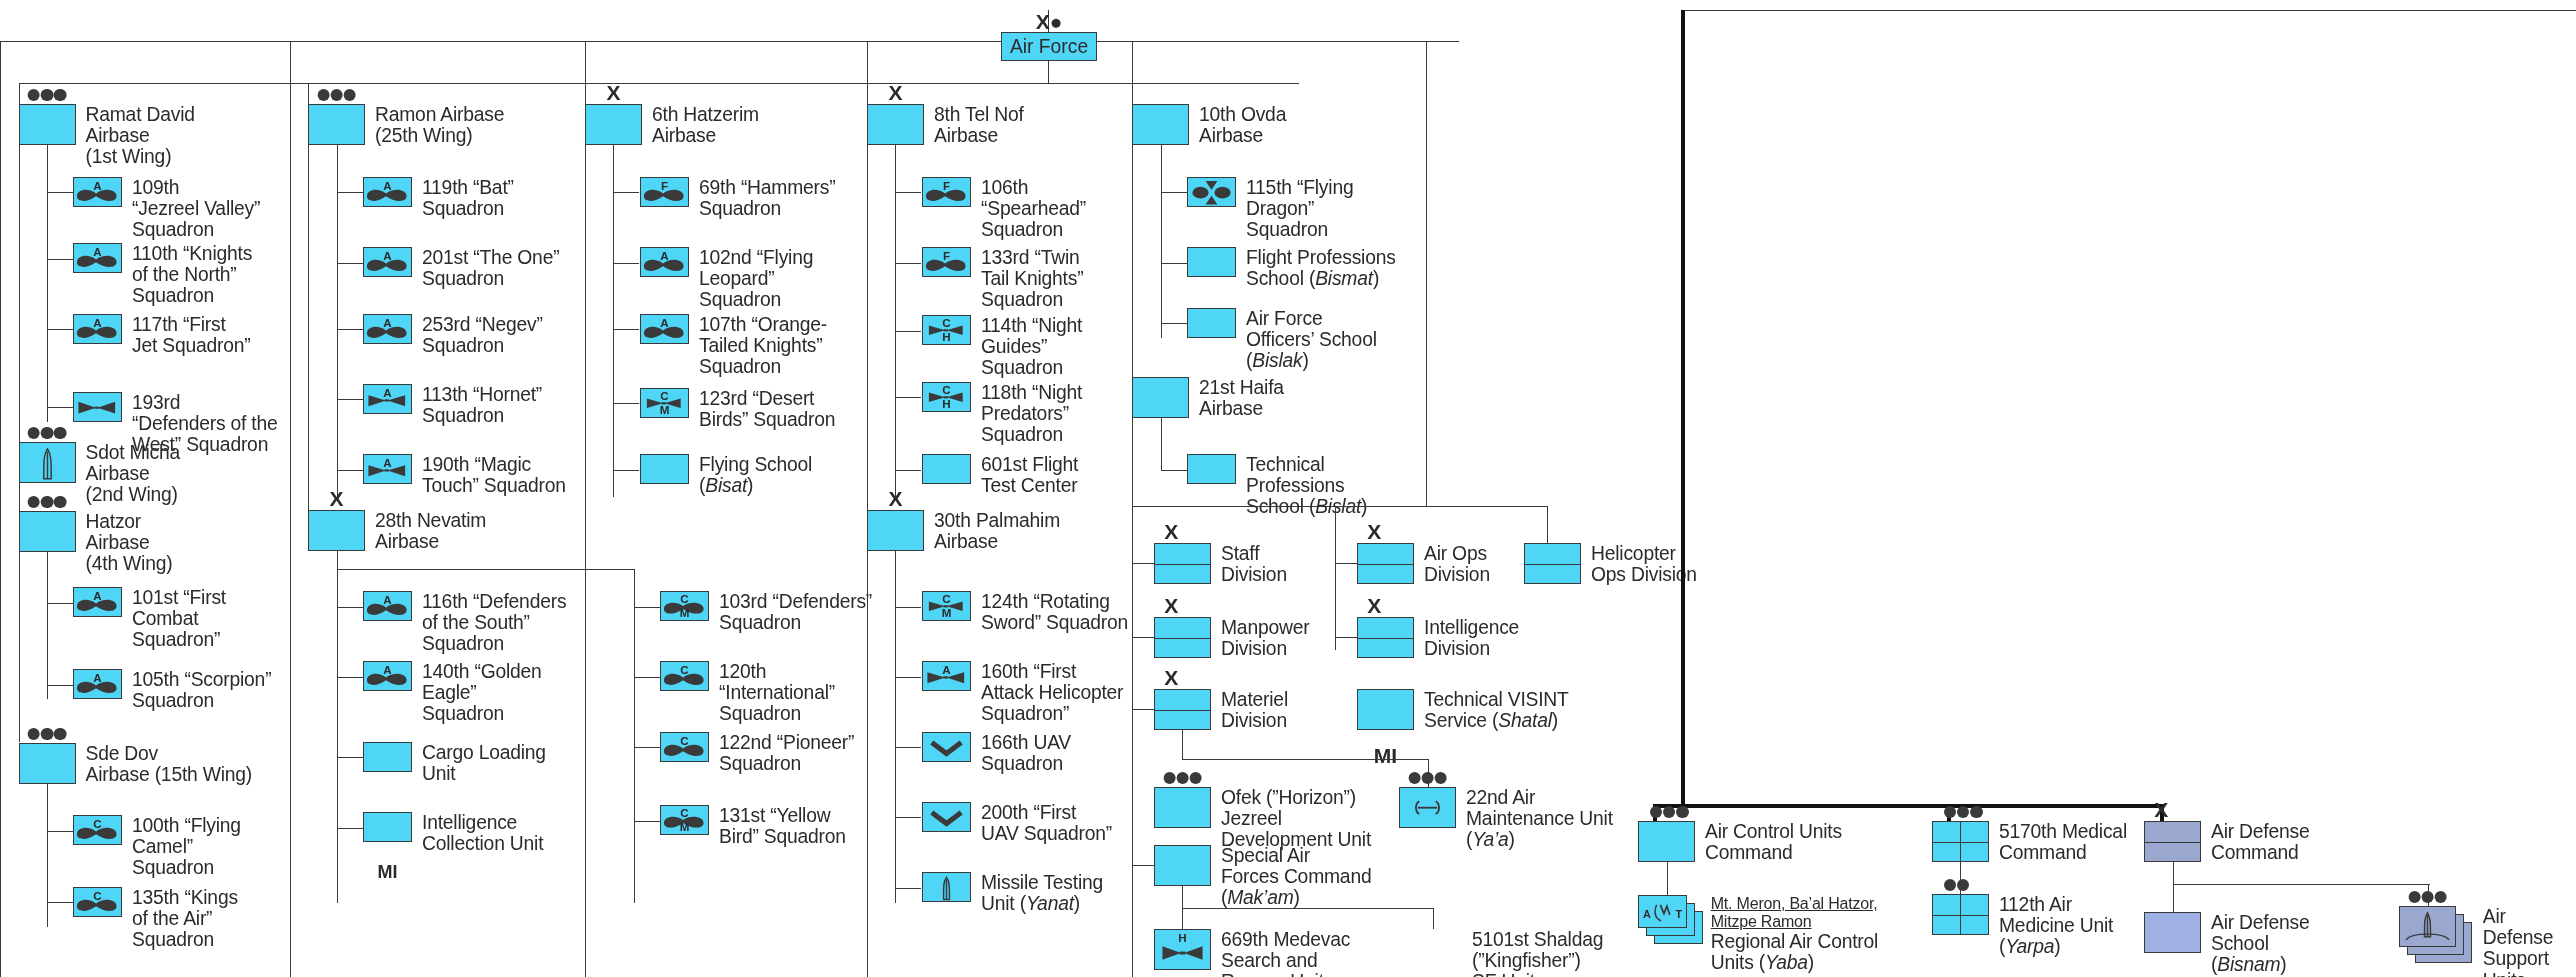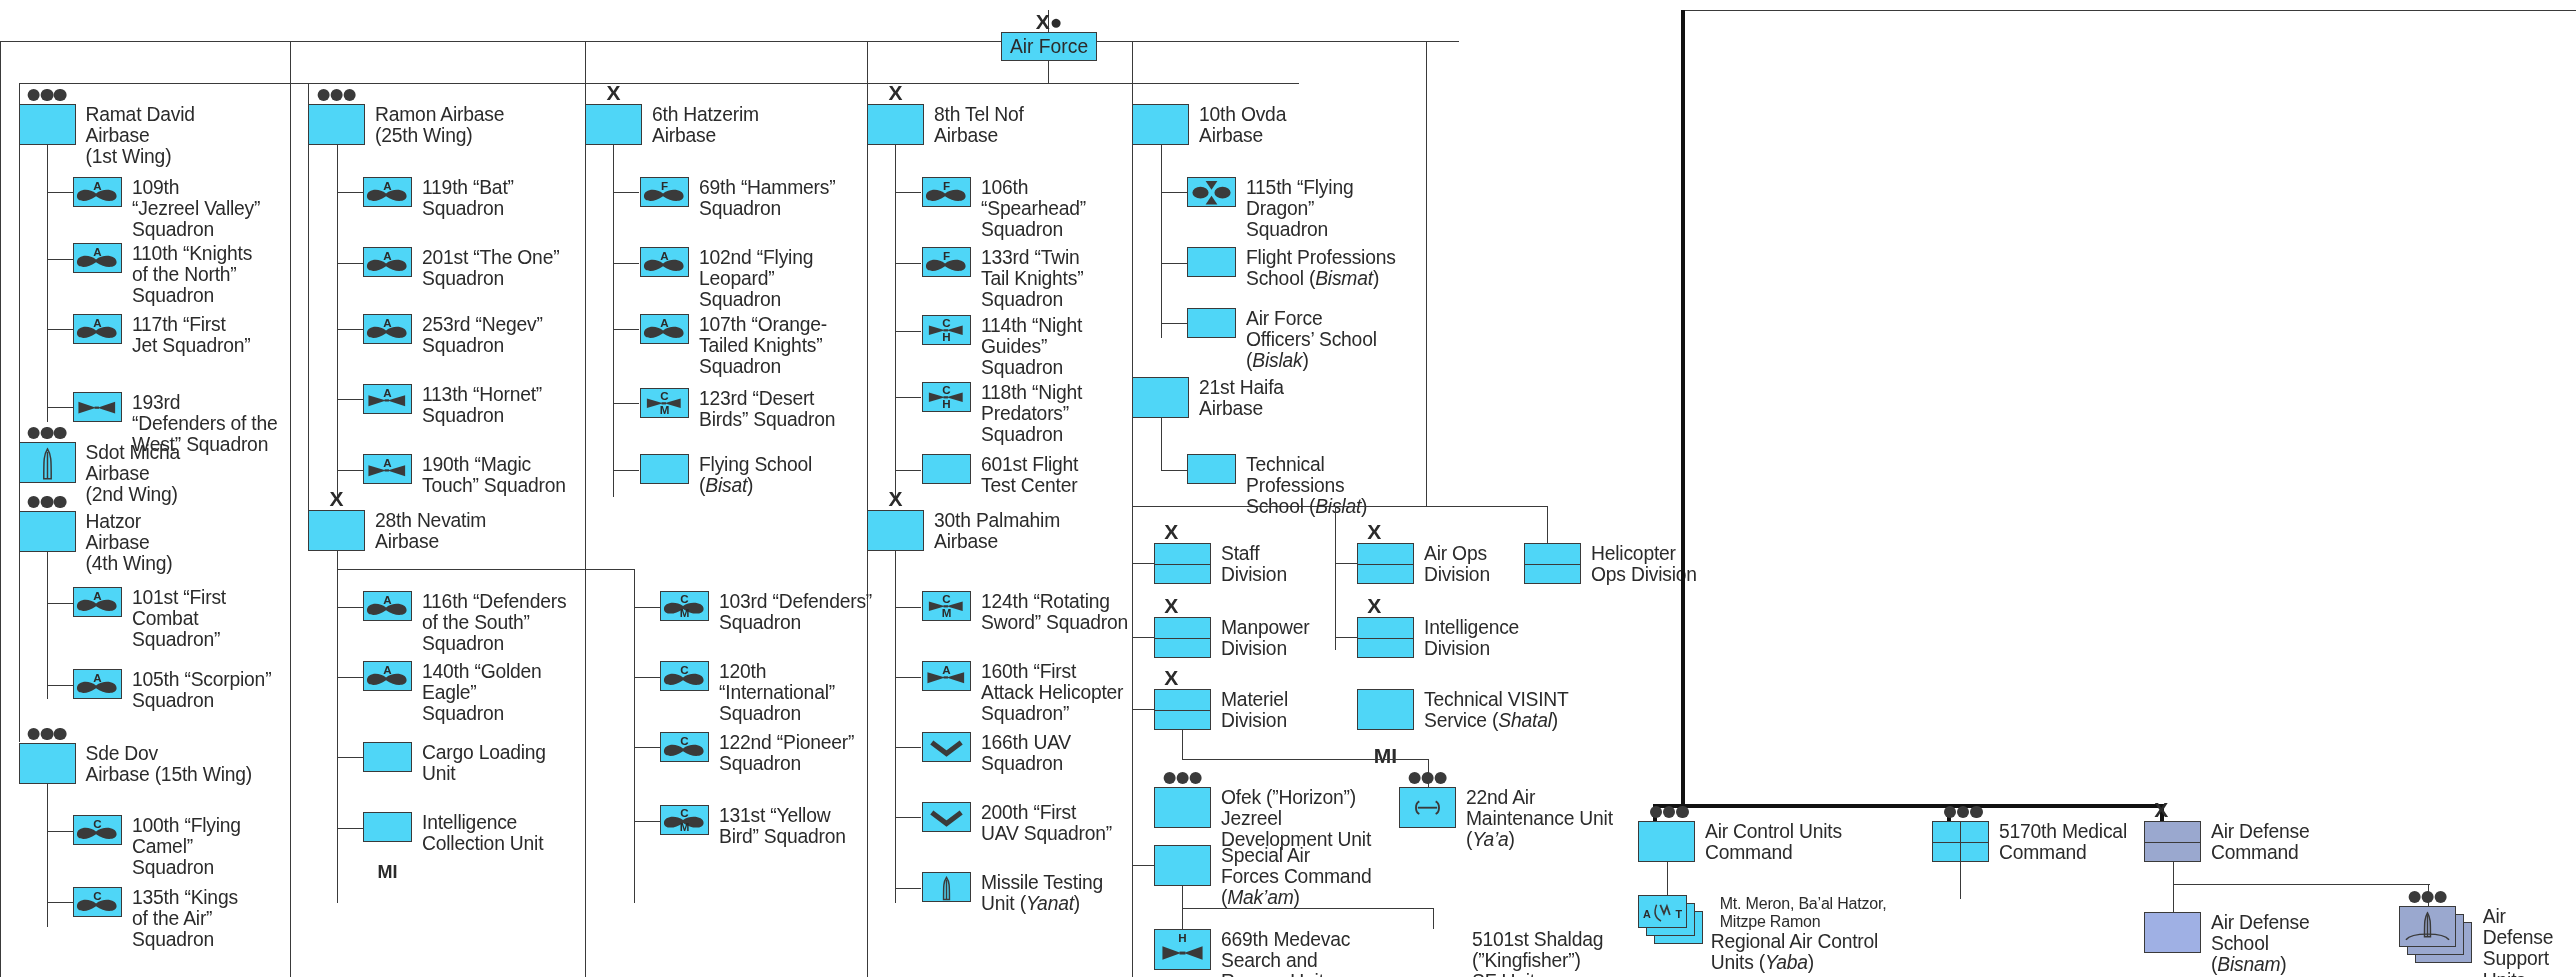--- a/index.html
+++ b/index.html
@@ -907,41 +907,52 @@
       <div class="sym" style="position:absolute;left:0;top:0;width:49px;height:33px;">
         <svg class="ico" viewBox="0 0 64 43">
           <path d="M24 12 C20 22,22 30,30 34" fill="none" stroke="#3a3a3a" stroke-width="2"></path>
           <path d="M29 12 L34 24 L38 14 L42 26" fill="none" stroke="#3a3a3a" stroke-width="2.4"></path>
         </svg>
         <span style="position:absolute;left:3.9px;top:12.4px;font-size:10.8px;font-weight:bold;">A</span>
         <span style="position:absolute;right:3.9px;top:12.4px;font-size:10.8px;font-weight:bold;">T</span>
       </div>
     </div>
     <div style="margin-left:7.7px;">
-      <div class="label small" style="margin-left:9px;">Mt. Meron, Ba’al Hatzor,
+      <div class="label small" style="margin-left:0;text-decoration:underline;">Mt. Meron, Ba’al Hatzor,
 Mitzpe Ramon</div>
       <div class="label" style="margin-left:0;">Regional Air Control<br>Units (<i>Yaba</i>)</div>
     </div>
   </div>
 
   <div class="node" style="left:1932px;top:821px;">
     <div class="sym" style="width:57px;height:41px;">
       <span class="ech" style="left:10.8px;transform:none;">
         <span class="dot"></span>
           <span class="dot"></span>
           <span class="dot"></span>
       </span>
       <span class="hbar"></span>
       <span class="vbar"></span>
     </div>
     <div class="label">5170th Medical
 Command</div>
   </div>
   <div class="ln v" style="left:1960px;top:861px;height:38px;"></div>
 
+  <div class="node" style="left:1932px;top:894px;">
+    <div class="sym" style="width:57px;height:41px;">
+      <span class="ech" style="left:10.8px;transform:none;">
+        <span class="dot"></span>
+          <span class="dot"></span>
+      </span>
+      <span class="hbar"></span>
+      <span class="vbar"></span>
+    </div>
+    <div class="label">112th Air<br>Medicine Unit<br>(<i>Yarpa</i>)</div>
+  </div>
 
   <div class="node" style="left:2144px;top:821px;">
     <div class="sym violet" style="width:57px;height:41px;">
       <span class="ech" style="top:-21px;left:9.3px;transform:none;">
           <span class="xx">X</span>
         </span>
       <span class="hbar"></span>
     </div>
     <div class="label">Air Defense
 Command</div>

